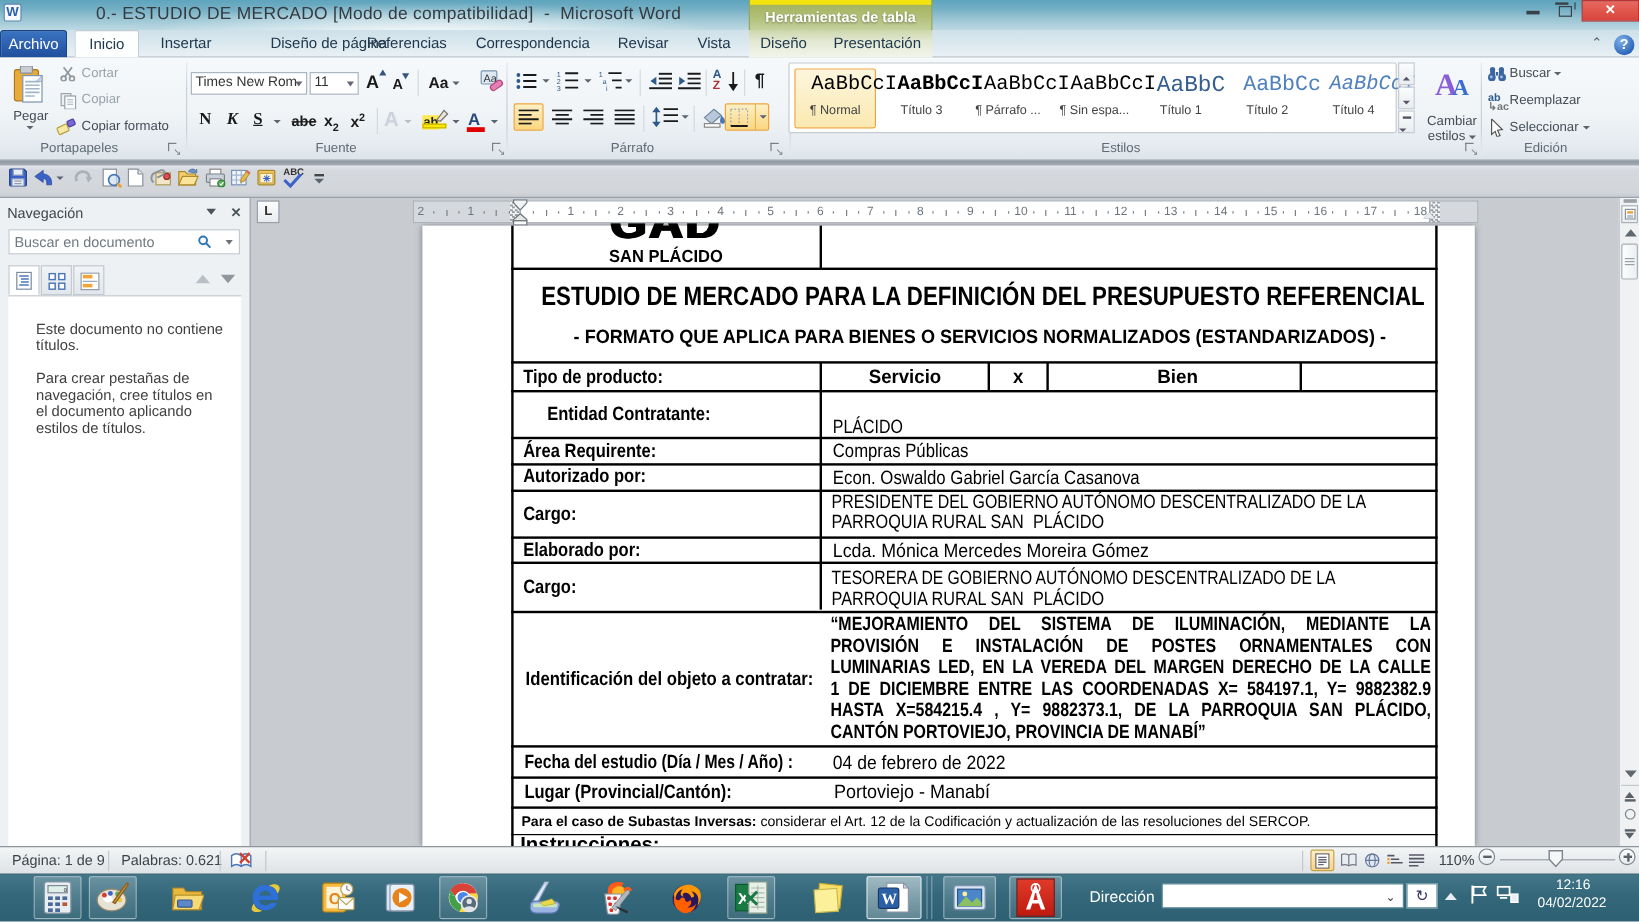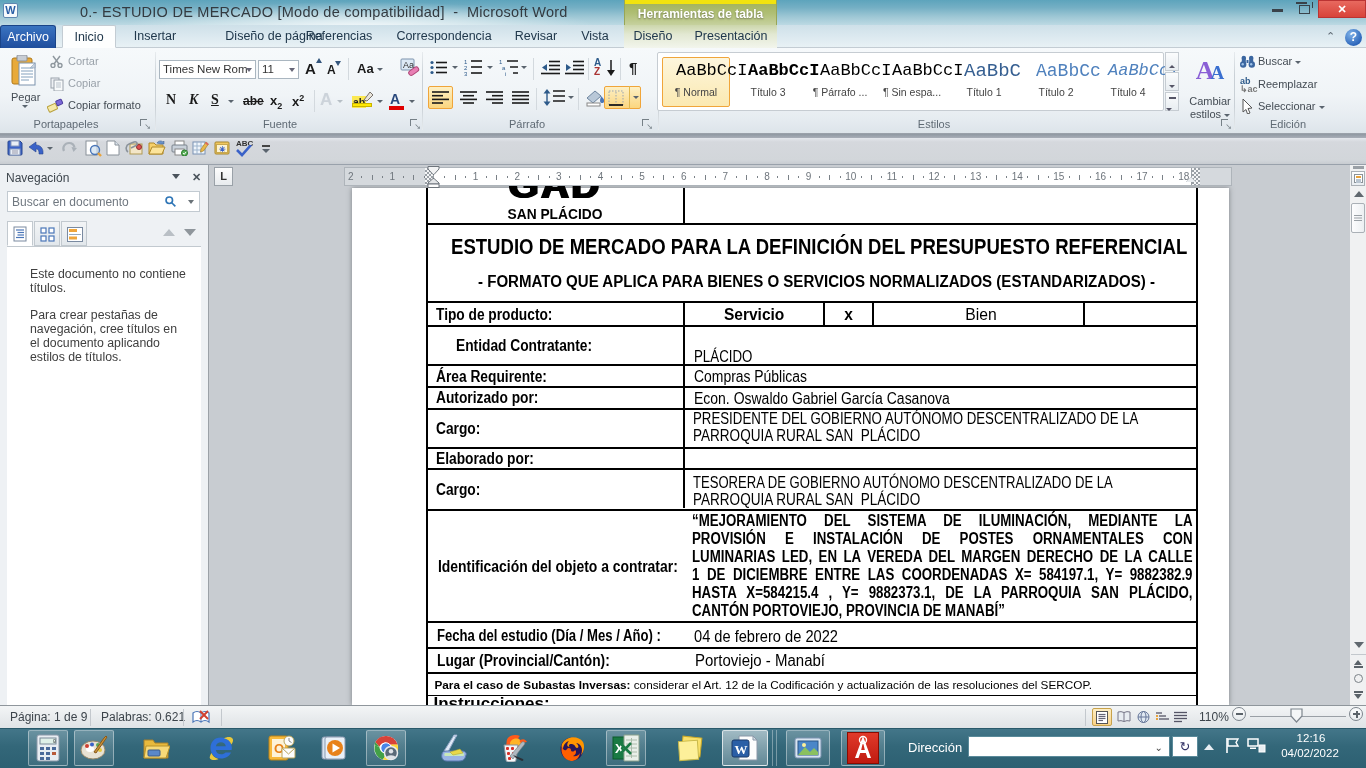--- a/index.html
+++ b/index.html
@@ -583,37 +583,38 @@
 
         <div class="dtxt" style="left:100px;top:-20px;width:206px;text-align:center;font-weight:bold;font-size:36px;height:36px;line-height:36px;letter-spacing:2px;"><span style="transform:scaleX(1.08);transform-origin:50% 50%;text-shadow:1.2px 0 0 #000,-1.2px 0 0 #000;">GAD</span></div>
         <div class="dtxt" style="left:100px;top:19px;width:206px;text-align:center;font-weight:bold;font-size:14.5px;height:14px;line-height:14px;"><span style="transform:scaleX(0.95);transform-origin:50% 50%;">SAN PLÁCIDO</span></div>
 
         <div class="dtxt" style="left:99px;top:48px;font-weight:bold;font-size:22px;height:22px;line-height:22px;"><span style="transform:scaleX(0.844);">ESTUDIO DE MERCADO PARA LA DEFINICIÓN DEL PRESUPUESTO REFERENCIAL</span></div>
         <div class="dtxt" style="left:125.5px;top:85px;font-weight:bold;"><span style="transform:scaleX(0.941);">- FORMATO QUE APLICA PARA BIENES O SERVICIOS NORMALIZADOS (ESTANDARIZADOS) -</span></div>
 
         <div class="dtxt" style="left:84px;top:117.5px;font-weight:bold;"><span style="transform:scaleX(0.858);">Tipo de producto:</span></div>
         <div class="dtxt ctr" style="left:333px;top:117.5px;width:138px;font-weight:bold;"><span style="transform:scaleX(0.97);transform-origin:50% 50%;">Servicio</span></div>
         <div class="dtxt ctr" style="left:473px;top:117.5px;width:47px;font-weight:bold;"><span style="transform:scaleX(0.97);transform-origin:50% 50%;">x</span></div>
-        <div class="dtxt ctr" style="left:522px;top:117.5px;width:215px;font-weight:normal;"><span style="transform:scaleX(0.98);transform-origin:50% 50%;">Bien</span></div>
+        <div class="dtxt ctr" style="left:522px;top:117.5px;width:215px;font-weight:bold;"><span style="transform:scaleX(0.98);transform-origin:50% 50%;">Bien</span></div>
 
         <div class="dtxt" style="left:84px;top:148.5px;font-weight:bold;padding-left:20px;"><span style="transform:scaleX(0.86);">Entidad Contratante:</span></div>
         <div class="dtxt" style="left:84px;top:179.5px;font-weight:bold;"><span style="transform:scaleX(0.86);">Área Requirente:</span></div>
         <div class="dtxt" style="left:84px;top:201px;font-weight:bold;"><span style="transform:scaleX(0.86);">Autorizado por:</span></div>
         <div class="dtxt" style="left:84px;top:231.5px;font-weight:bold;"><span style="transform:scaleX(0.86);">Cargo:</span></div>
         <div class="dtxt" style="left:84px;top:261.5px;font-weight:bold;"><span style="transform:scaleX(0.86);">Elaborado por:</span></div>
         <div class="dtxt" style="left:84px;top:292.5px;font-weight:bold;"><span style="transform:scaleX(0.86);">Cargo:</span></div>
         <div class="dtxt" style="left:85.5px;top:369.5px;font-weight:bold;"><span style="transform:scaleX(0.87);">Identificación del objeto a contratar:</span></div>
         <div class="dtxt" style="left:85px;top:438.5px;font-weight:bold;"><span style="transform:scaleX(0.819);">Fecha del estudio (Día / Mes / Año) :</span></div>
         <div class="dtxt" style="left:85px;top:463.5px;font-weight:bold;"><span style="transform:scaleX(0.86);">Lugar (Provincial/Cantón):</span></div>
 
         <div class="dtxt" style="left:341.5px;top:159.5px;"><span style="transform:scaleX(0.831);">PLÁCIDO</span></div>
         <div class="dtxt" style="left:342px;top:179.5px;"><span style="transform:scaleX(0.87);">Compras Públicas</span></div>
         <div class="dtxt" style="left:342px;top:202px;"><span style="transform:scaleX(0.874);">Econ. Oswaldo Gabriel García Casanova</span></div>
         <div class="dtxt" style="left:340.5px;top:222px;"><span style="transform:scaleX(0.829);">PRESIDENTE DEL GOBIERNO AUTÓNOMO DESCENTRALIZADO DE LA</span></div>
         <div class="dtxt" style="left:340.5px;top:239px;"><span style="transform:scaleX(0.846);">PARROQUIA RURAL SAN&nbsp; PLÁCIDO</span></div>
+        <div class="dtxt" style="left:341.5px;top:262.5px;"><span style="transform:scaleX(0.926);">Lcda. Mónica Mercedes Moreira Gómez</span></div>
         <div class="dtxt" style="left:340.5px;top:285.5px;"><span style="transform:scaleX(0.817);">TESORERA DE GOBIERNO AUTÓNOMO DESCENTRALIZADO DE LA</span></div>
         <div class="dtxt" style="left:340.5px;top:302.5px;"><span style="transform:scaleX(0.846);">PARROQUIA RURAL SAN&nbsp; PLÁCIDO</span></div>
 
         <div style="position:absolute;left:339.5px;top:324px;width:603px;transform:scaleX(0.83);transform-origin:0 0;font-weight:bold;font-size:16px;color:#000;">
           <div class="jline">“MEJORAMIENTO DEL SISTEMA DE ILUMINACIÓN, MEDIANTE LA</div>
           <div class="jline">PROVISIÓN E INSTALACIÓN DE POSTES ORNAMENTALES CON</div>
           <div class="jline">LUMINARIAS LED, EN LA VEREDA DEL MARGEN DERECHO DE LA CALLE</div>
           <div class="jline">1 DE DICIEMBRE ENTRE LAS COORDENADAS X= 584197.1, Y= 9882382.9</div>
           <div class="jline">HASTA X=584215.4 , Y= 9882373.1, DE LA PARROQUIA SAN PLÁCIDO,</div>
           <div class="jline" style="text-align-last:left;">CANTÓN PORTOVIEJO, PROVINCIA DE MANABÍ”</div>

